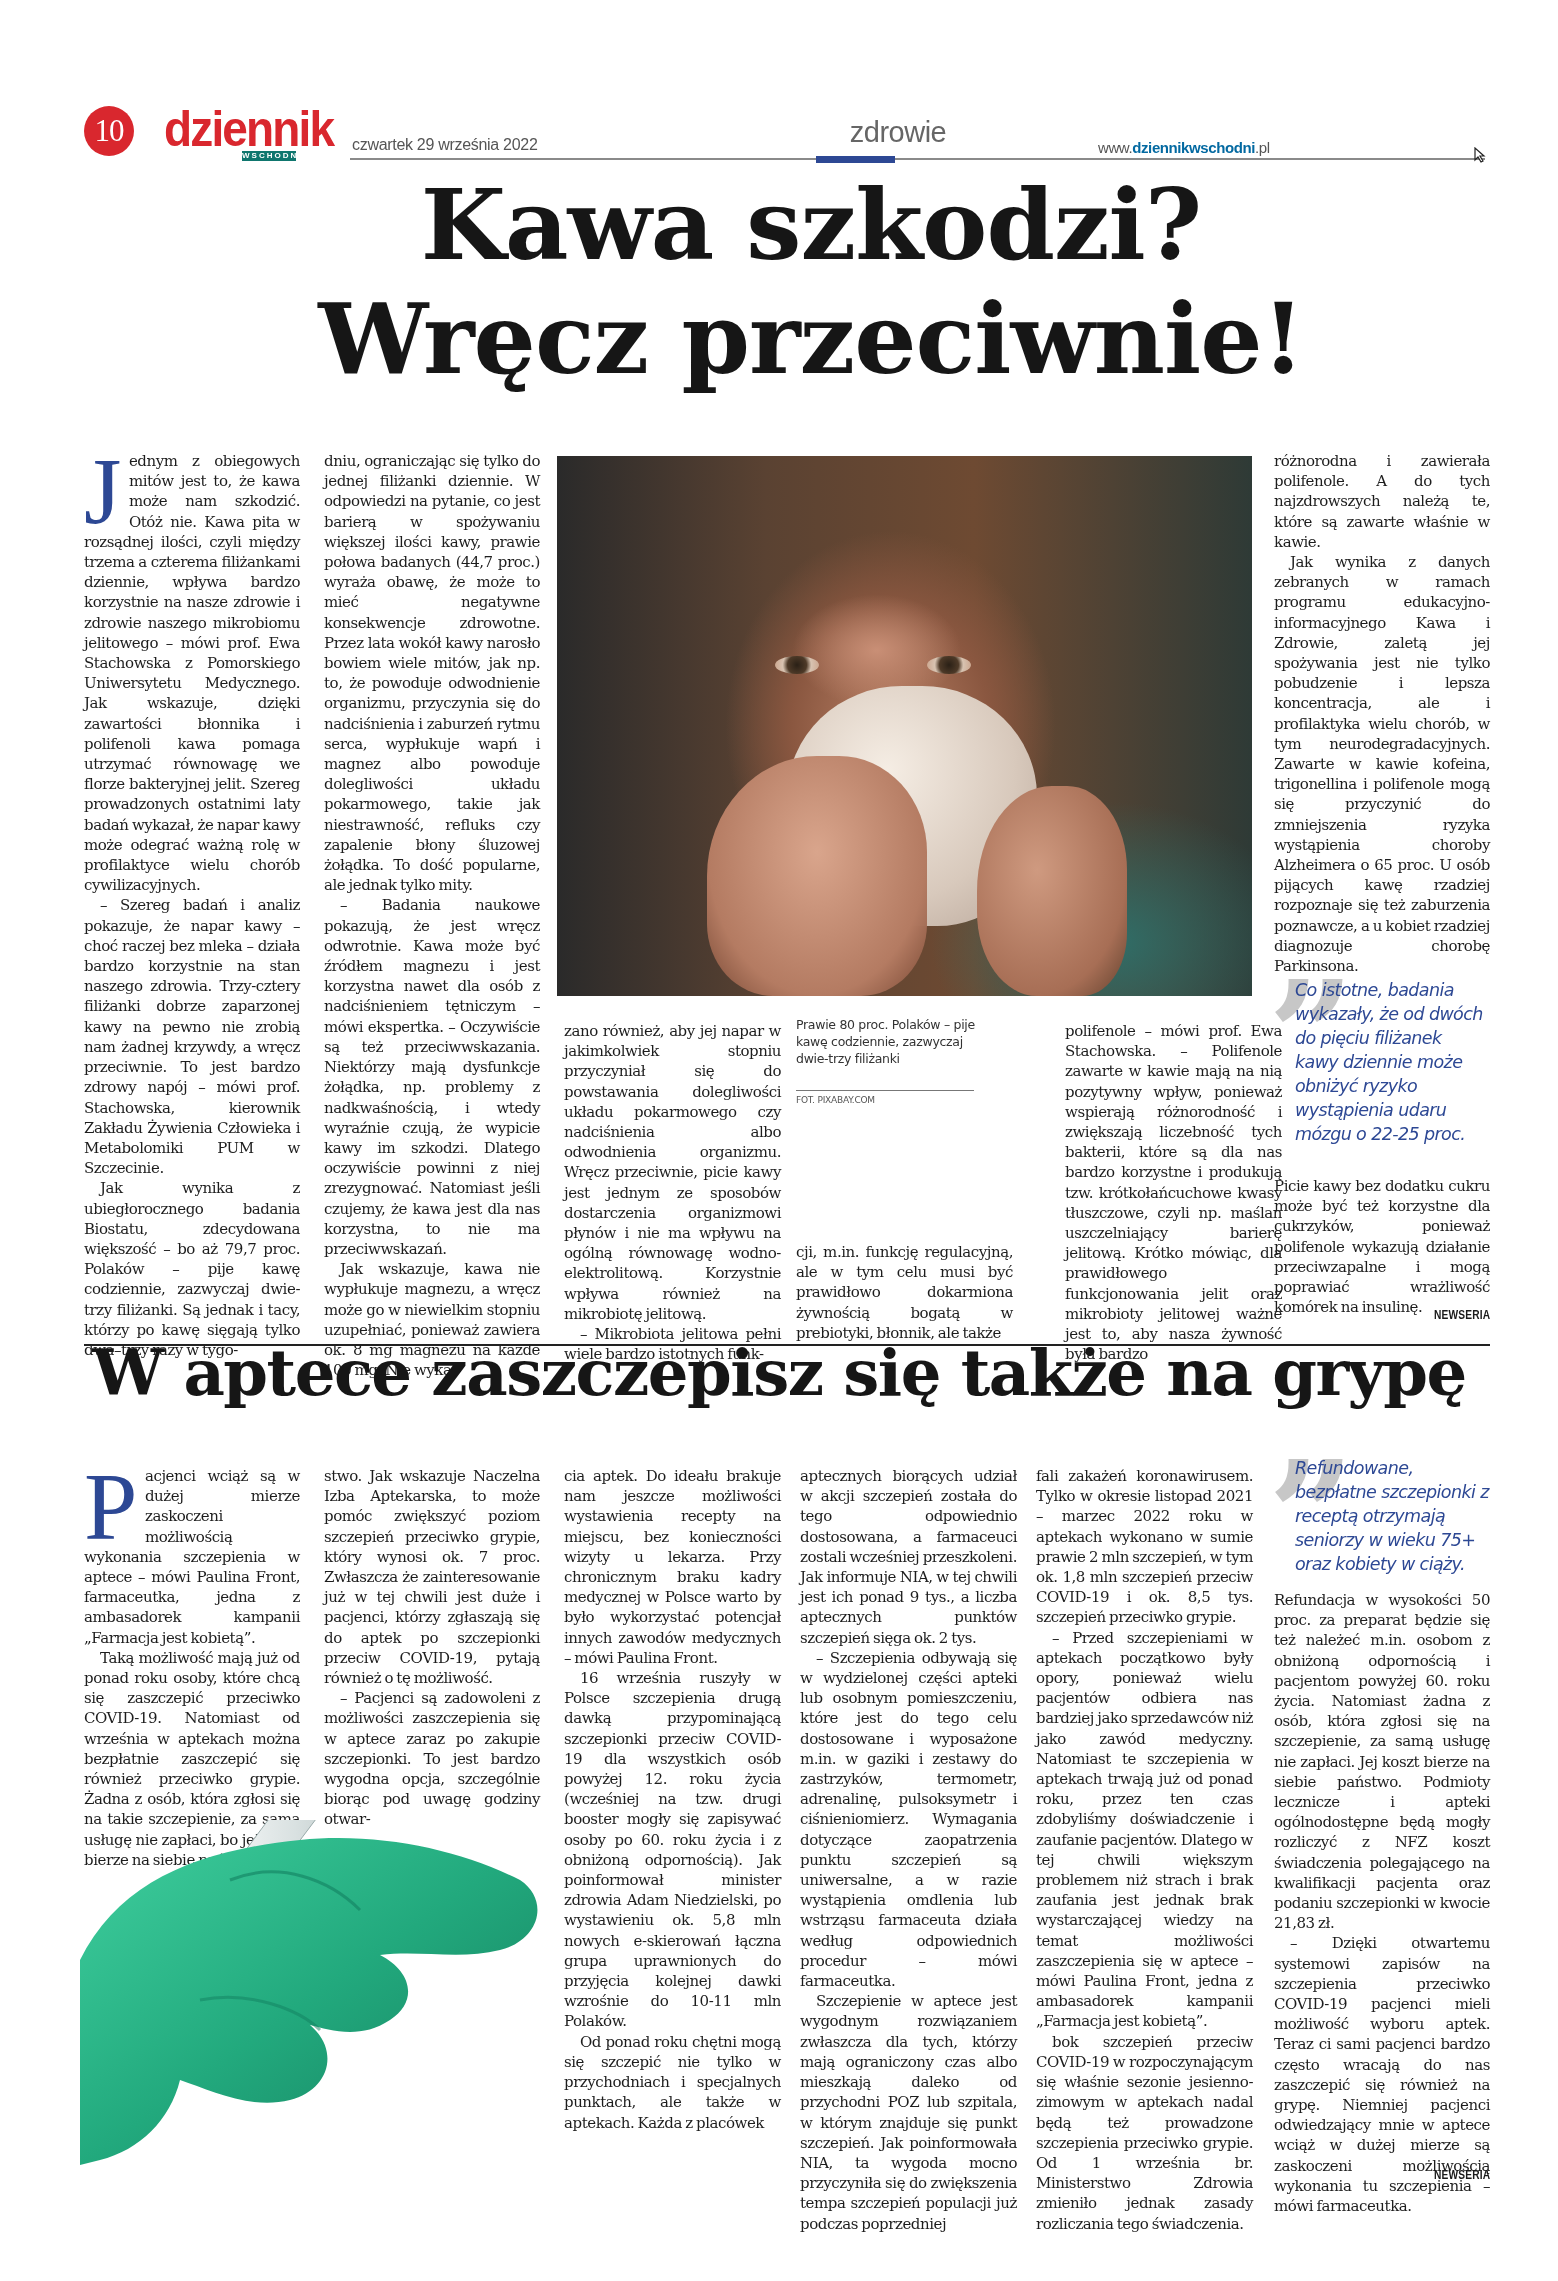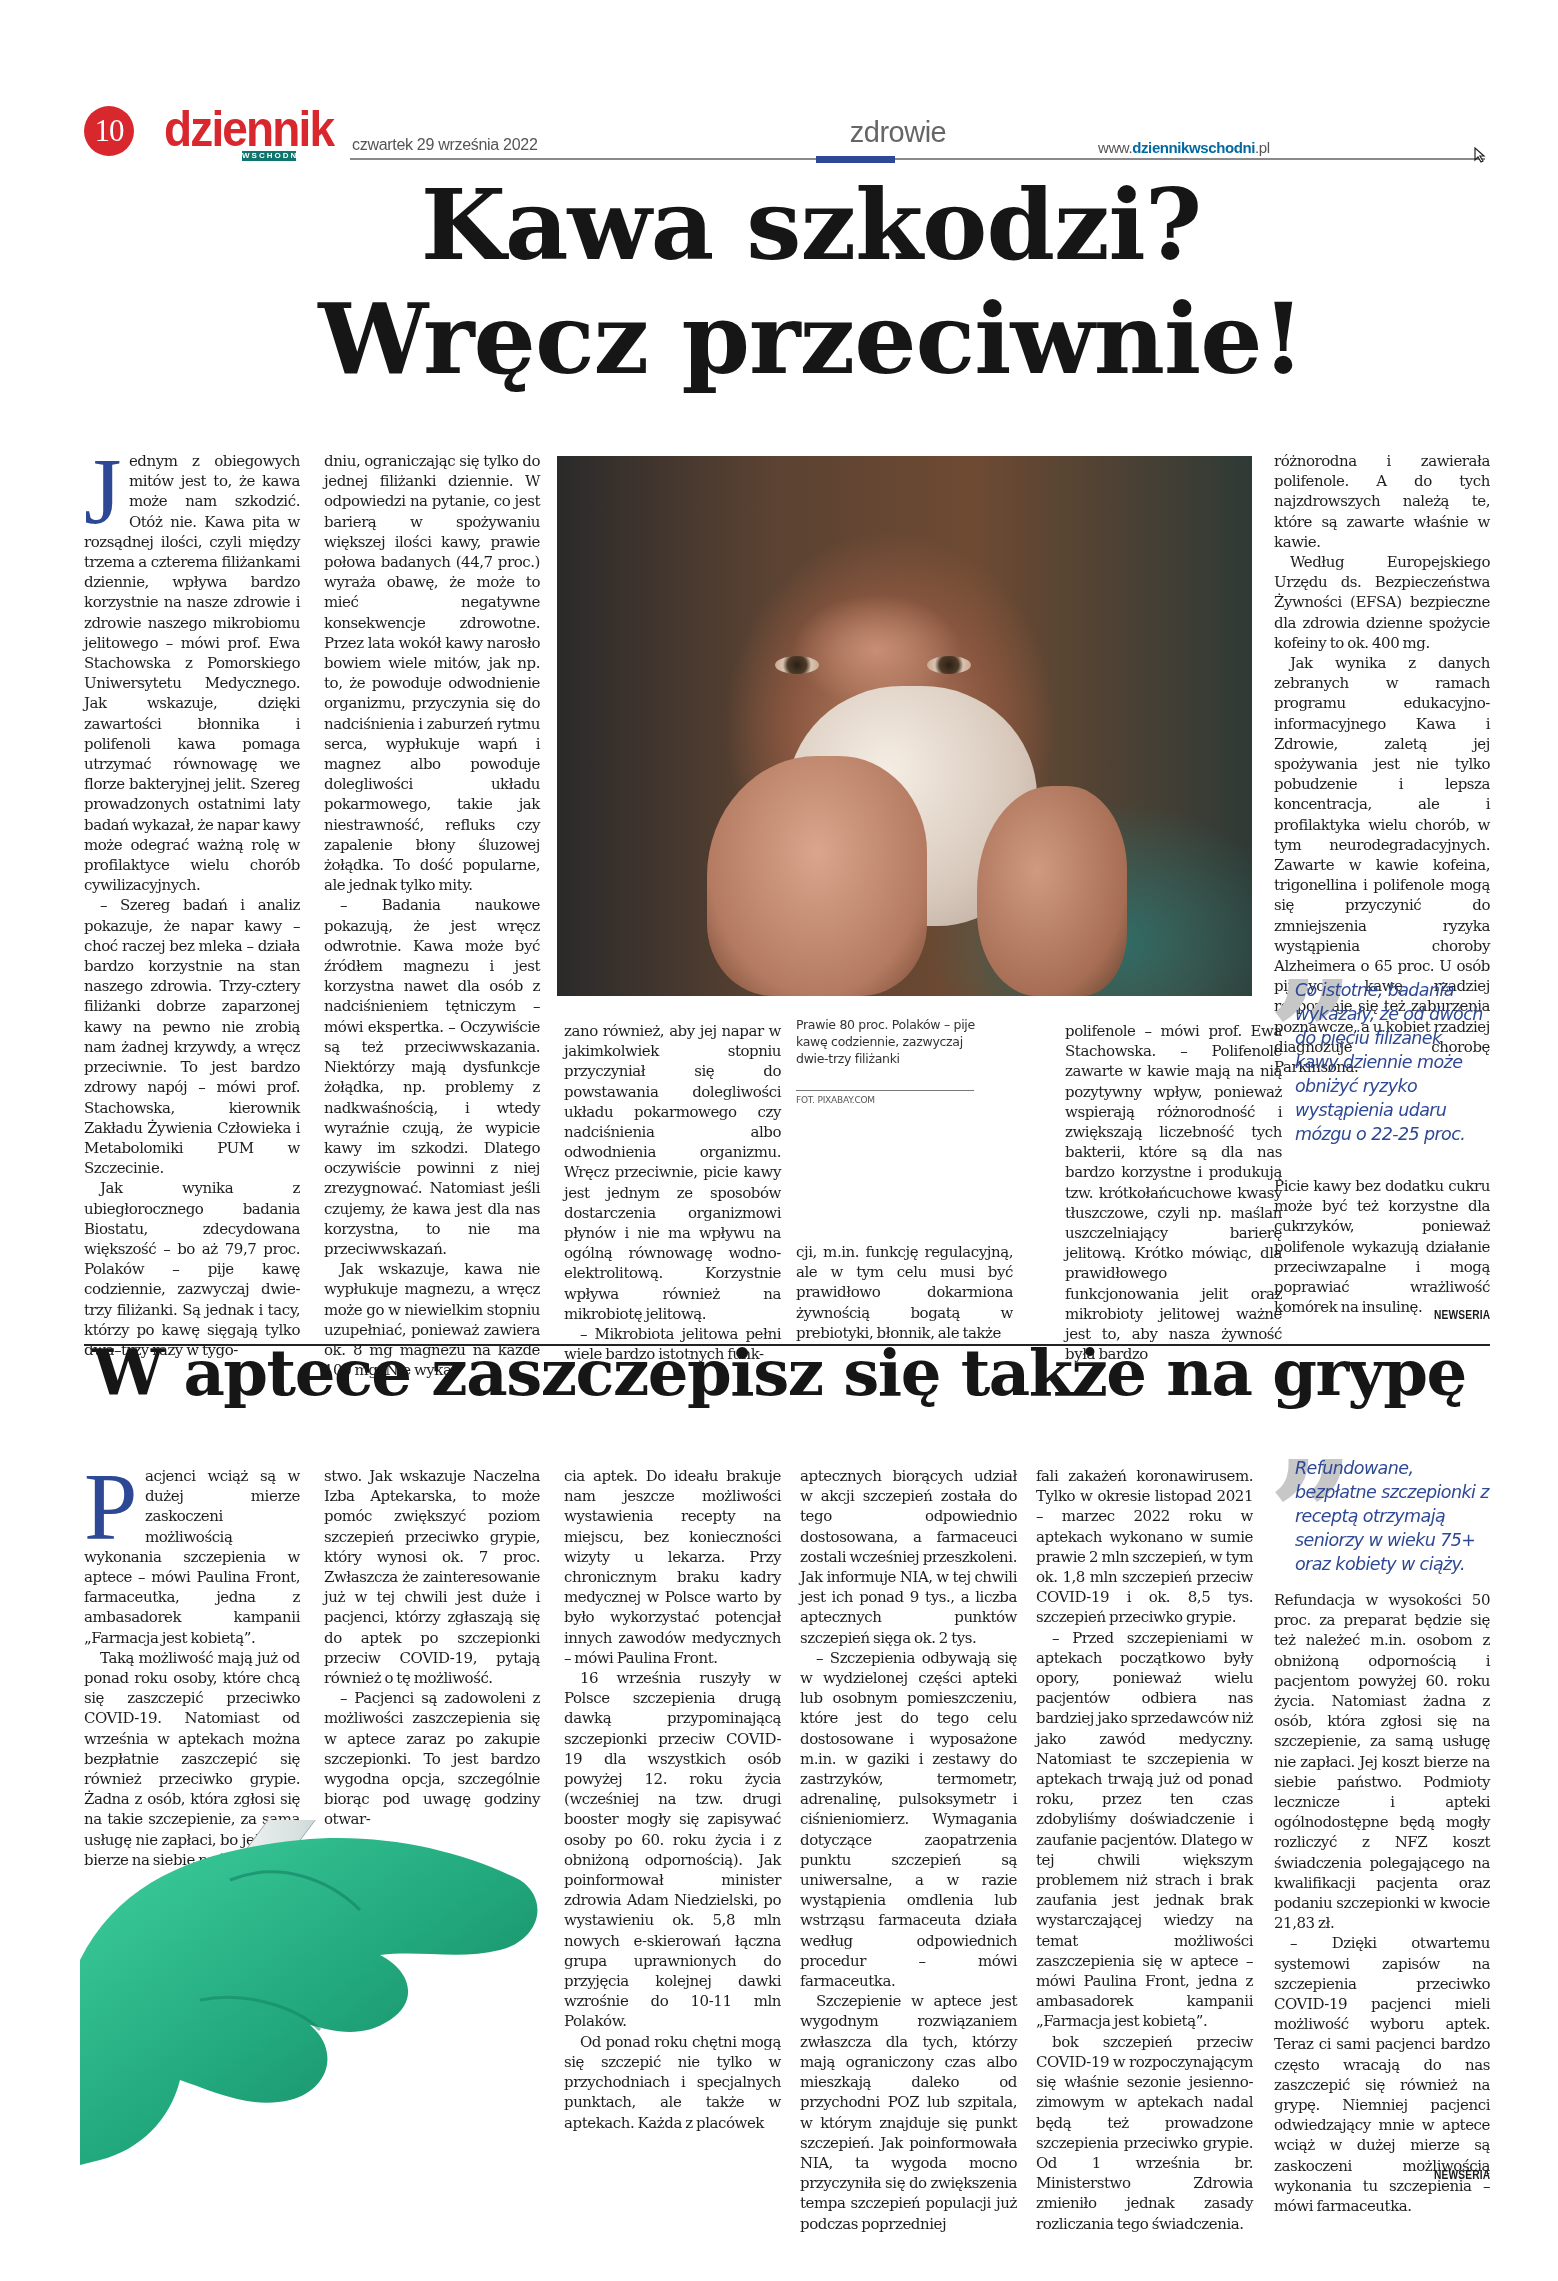--- a/index.html
+++ b/index.html
@@ -168,21 +168,20 @@
 <div class="col" style="left:796px; top:1242px; width:217px;">
   <p class="noind">cji, m.in. funkcję regulacyjną, ale w tym celu musi być prawidłowo dokarmiona żywnością bogatą w prebiotyki, błonnik, ale także</p>
 </div>
 
 <div class="col" style="left:1036px; top:1021px; width:217px;margin-left:29px;">
   <p class="noind">polifenole – mówi prof. Ewa Stachowska. – Polifenole zawarte w kawie mają na nią pozytywny wpływ, ponieważ wspierają różnorodność i zwiększają liczebność tych bakterii, które są dla nas bardzo korzystne i produkują tzw. krótkołańcuchowe kwasy tłuszczowe, czyli np. maślan uszczelniający barierę jelitową. Krótko mówiąc, dla prawidłowego funkcjonowania jelit oraz mikrobioty jelitowej ważne jest to, aby nasza żywność była bardzo</p>
 </div>
 
 <div class="col" style="left:1274px; top:451px; width:216px;">
   <p class="noind">różnorodna i zawierała polifenole. A do tych najzdrowszych należą te, które są zawarte właśnie w kawie.</p>
-  <p>Według Europejskiego Urzędu ds. Bezpieczeństwa Żywności (EFSA) bezpieczne dla zdrowia dzienne spożycie kofeiny to ok. 400 mg.</p>
   <p>Jak wynika z danych zebranych w ramach programu edukacyjno-informacyjnego Kawa i Zdrowie, zaletą jej spożywania jest nie tylko pobudzenie i lepsza koncentracja, ale i profilaktyka wielu chorób, w tym neurodegradacyjnych. Zawarte w kawie kofeina, trigonellina i polifenole mogą się przyczynić do zmniejszenia ryzyka wystąpienia choroby Alzheimera o 65 proc. U osób pijących kawę rzadziej rozpoznaje się też zaburzenia poznawcze, a u kobiet rzadziej diagnozuje chorobę Parkinsona.</p>
 </div>
 
 <div class="quote-mark" style="left:1268px; top:960px;">”</div>
 <div class="pullquote" style="left:1295px; top:978px; width:190px;">Co istotne, badania wykazały, że od dwóch do pięciu filiżanek kawy dziennie może obniżyć ryzyko wystąpienia udaru mózgu o 22-25 proc.</div>
 
 <div class="col" style="left:1274px; top:1176px; width:216px;">
   <p class="noind">Picie kawy bez dodatku cukru może być też korzystne dla cukrzyków, ponieważ polifenole wykazują działanie przeciwzapalne i mogą poprawiać wrażliwość komórek na insulinę.</p>
 </div>
 

